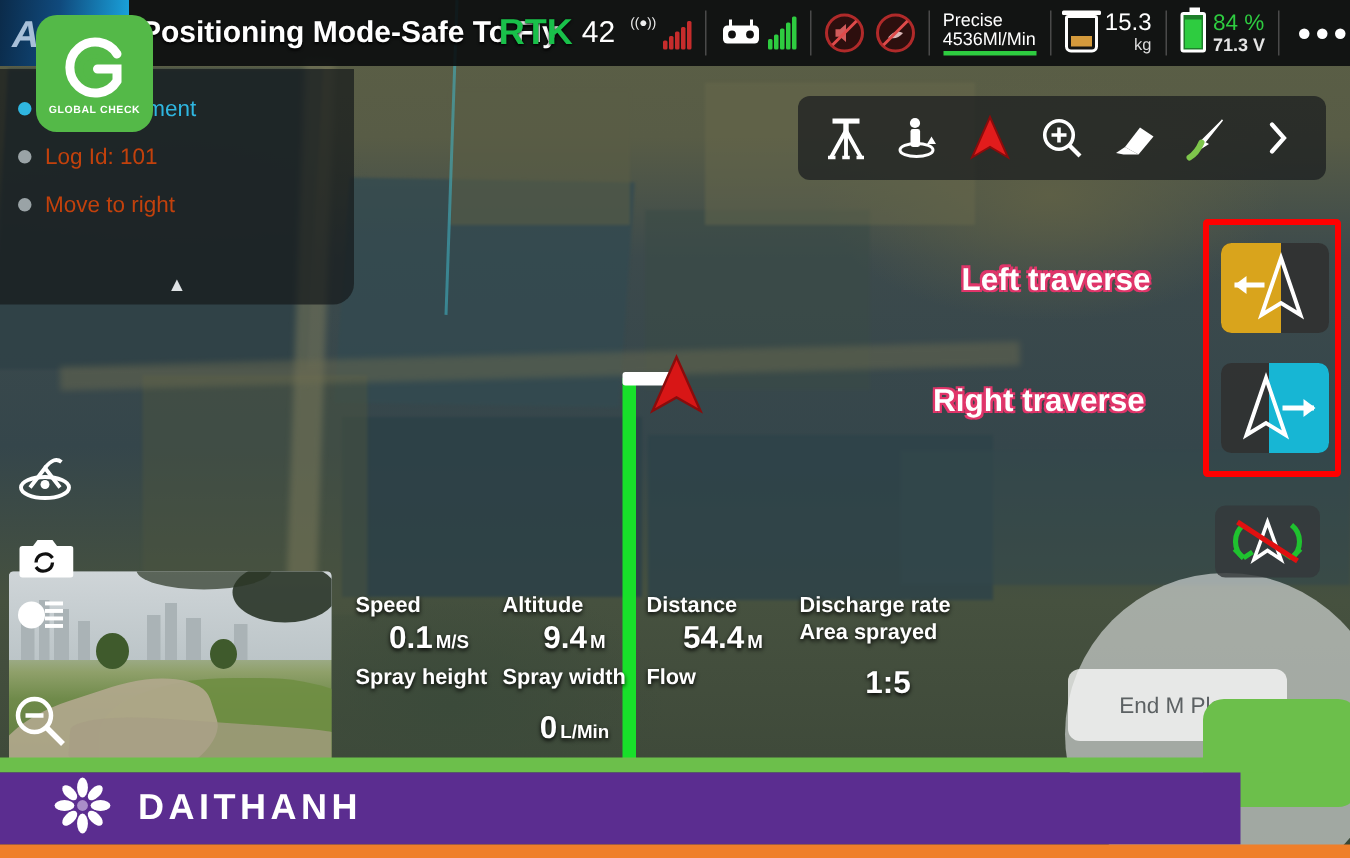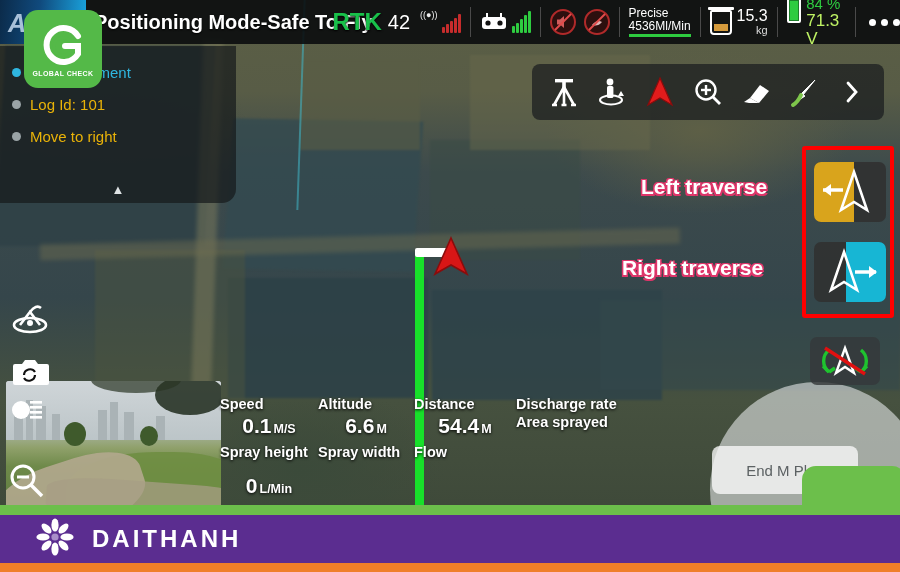--- a/index.html
+++ b/index.html
@@ -76,42 +76,42 @@
   .tankval { display:flex; flex-direction:column; align-items:flex-end; line-height:1.05; }
   .tankval .v { font-size:16px; } .tankval .u { font-size:11px; color:#dcdcdc; }
 
   .batwrap { display:flex; gap:5px; }
   .bat { width:17px; height:27px; border:2px solid #fff; border-radius:2px; position:relative;
          background:#1d7f2a; }
   .bat::before { content:""; position:absolute; left:4px; top:-5px; width:7px; height:3px; background:#fff; }
   .bat .fill { position:absolute; left:1px; right:1px; bottom:1px; top:3px; background:#2ecc40; }
   .batval { display:flex; flex-direction:column; line-height:1.05; }
   .batval .pc { font-size:15px; color:#2ecc40; }
-  .batval .v  { font-size:17px; color:#bef264; }
+  .batval .v  { font-size:12px; color:#e5e5e5;font-weight:bold; }
 
   .dots { display:flex; gap:5px; margin-left:4px; }
   .dots i { width:7px; height:7px; background:#fff; border-radius:50%; display:block; }
 
   
   .gcheck { position:absolute; left:24px; top:10px; width:78px; height:78px;
             background:#54b948; border-radius:14px; z-index:45;
             display:flex; flex-direction:column; align-items:center; justify-content:center; }
   .gcheck .g { width:46px; height:46px; position:relative; }
   .gcheck .g svg { display:block; }
   .gcheck .cap { font-size:7px; color:#fff; font-weight:bold; letter-spacing:.4px;
                  margin-top:2px; }
 
   
   .logpanel { position:absolute; left:0; top:46px; width:236px; height:157px;
               background:rgba(22,26,28,.72); border-radius:0 0 14px 0; z-index:20;
               padding:10px 0 0 12px; }
   .logrow { display:flex; align-items:center; gap:9px; height:32px; }
   .logdot { width:9px; height:9px; border-radius:50%; background:#9aa3a6; flex:0 0 auto; }
   .logdot.active { background:#2fb6e0; }
-  .logtxt { font-size:15px; color:#eab308; }
+  .logtxt { font-size:15px; color:#c2410c; }
   .logtxt.active { color:#2fb6e0; }
   .logchev { position:absolute; left:0; right:0; bottom:6px; text-align:center;
              color:#dfe3e5; font-size:13px; }
 
   
   .toolbar { position:absolute; right:16px; top:64px; height:56px;
              background:rgba(25,28,30,.72); border-radius:8px; z-index:25;
              display:flex; align-items:center; gap:4px; padding:0 10px; }
   .tool { width:44px; height:44px; display:flex; align-items:center; justify-content:center; }
 
@@ -179,38 +179,38 @@
   .endbtn { position:absolute; left:712px; top:446px; width:146px; height:48px;
             background:rgba(250,250,250,.78); border-radius:8px; z-index:17;
             display:flex; align-items:center; justify-content:center;
             color:#5c6163; font-size:15px; }
 
   
   .greenblock { position:absolute; left:802px; top:466px; width:104px; height:72px;
                 background:#6cbf4b; border-radius:14px; z-index:28; }
 
   
-  .telem { position:absolute; left:220px; top:396px; z-index:19; color:#fff;
+  .telem { position:absolute; left:237px; top:396px; z-index:19; color:#fff;
            display:grid; grid-template-columns:98px 96px 102px 120px; row-gap:2px; }
   .telem .hd { font-size:14.5px; font-weight:bold; text-shadow:0 1px 3px #000; }
   .telem .vl { font-size:21px; font-weight:bold; text-shadow:0 1px 3px #000;
                white-space:nowrap; margin-bottom:4px;text-align:center; }
   .telem .vl .u { font-size:12.5px; font-weight:bold; margin-left:2px; }
 
   
   .subtitle { position:absolute; left:0; top:442px; width:900px; z-index:40;
               text-align:center; color:#fff; font-size:25px; font-weight:bold;
               line-height:1.12; letter-spacing:.1px;
               text-shadow:-2px -2px 0 #000, 2px -2px 0 #000, -2px 2px 0 #000, 2px 2px 0 #000,
                           0 -2.5px 0 #000, 0 2.5px 0 #000, -2.5px 0 0 #000, 2.5px 0 0 #000; }
 
   
   .greenstrip { position:absolute; left:0; top:505px; width:900px; height:10px;
                 background:#6cbf4b; z-index:50; }
-  .brandbar { position:absolute; left:0; top:515px; width:900px; height:48px;
+  .brandbar { position:absolute; left:0; top:515px; width:827px; height:48px;
               background:#5b2d90; z-index:50; display:flex; align-items:center; }
   .brandbar .flower { margin-left:36px; }
   .brandbar .bname { color:#fff; font-size:24px; font-weight:bold; letter-spacing:3px;
                      margin-left:18px; }
   .orangestrip { position:absolute; left:0; top:563px; width:900px; height:9px;
                  background:#ef7f2a; z-index:50; }
 </style>
 </head>
 <body>
 
@@ -504,28 +504,29 @@
 
   <div class="greenblock"></div>
 
   <div class="telem">
     <div class="hd">Speed</div>
     <div class="hd">Altitude</div>
     <div class="hd">Distance</div>
     <div class="hd">Discharge rate</div>
 
     <div class="vl"><span>0.1</span><span class="u">M/S</span></div>
-    <div class="vl"><span>6.6</span><span class="u">M</span></div>
+    <div class="vl"><span>9.4</span><span class="u">M</span></div>
     <div class="vl"><span>54.4</span><span class="u">M</span></div>
 
     <div class="hd">Area sprayed</div>
     <div class="hd">Spray height</div>
     <div class="hd">Spray width</div>
     <div class="hd">Flow</div>
 
+    <div class="vl"><span>1:5</span><span class="u"></span></div>
     <div class="vl"><span></span><span class="u"></span></div>
     <div class="vl"><span>0</span><span class="u">L/Min</span></div>
   </div>
 
 
   <div class="greenstrip"></div>
   <div class="brandbar">
     <div class="flower">
       <svg width="38" height="38" viewBox="0 0 38 38">
         <g fill="#fff">

